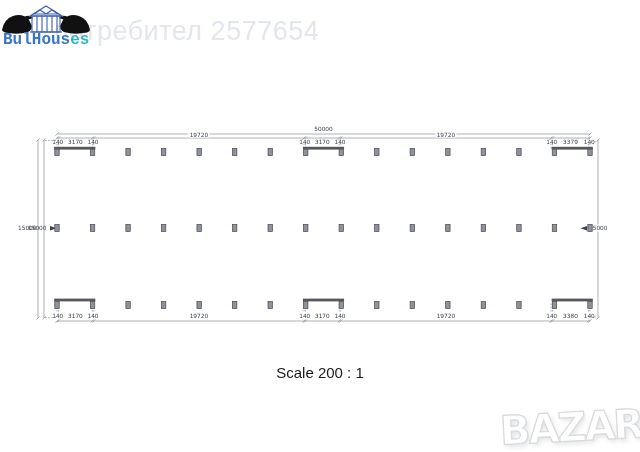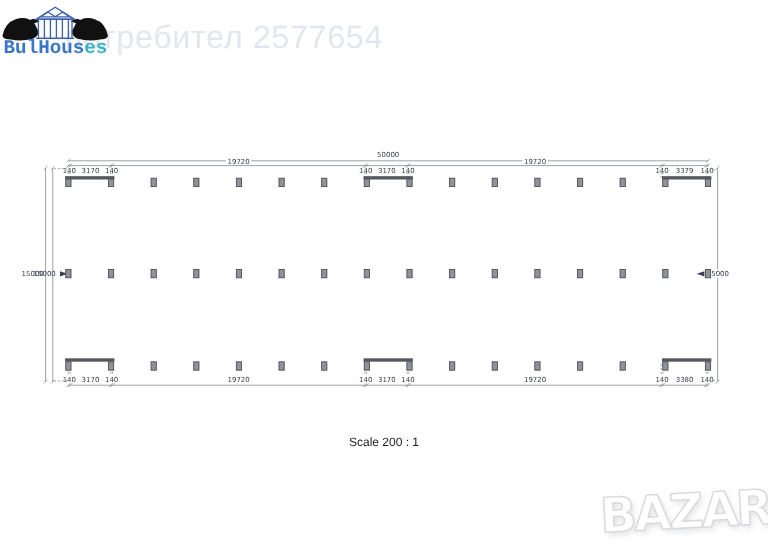--- a/index.html
+++ b/index.html
@@ -10,21 +10,21 @@
              color:#e3e6ee;z-index:1;white-space:nowrap;}
   
   .logo{position:absolute;left:0;top:2px;width:92px;height:46px;z-index:2;}
   .logo-text{position:absolute;left:3px;top:29px;font-size:16px;font-weight:bold;
              font-family:Liberation Mono, monospace;white-space:nowrap;}
   
   #plan{position:absolute;left:0;top:0;z-index:3;}
   #plan text{font-family:"DejaVu Sans",sans-serif;}
   
   .scale{position:absolute;left:50%;top:364px;transform:translateX(-50%);
-         font-size:10px;color:#1a1a1a;z-index:3;}
+         font-size:15px;color:#1a1a1a;z-index:3;}
   
   .bazar{position:absolute;right:-2px;bottom:2px;font-size:40px;font-weight:bold;
          font-family:"DejaVu Sans",sans-serif;color:#ffffff;letter-spacing:-2px;
          -webkit-text-stroke:1.2px #d9dadc;
          text-shadow:0 0 1px #d4d5d8, 2px 3px 5px #e3e4e6;
          transform:rotate(-3deg);z-index:2;}
 </style>
 </head>
 <body>
 

